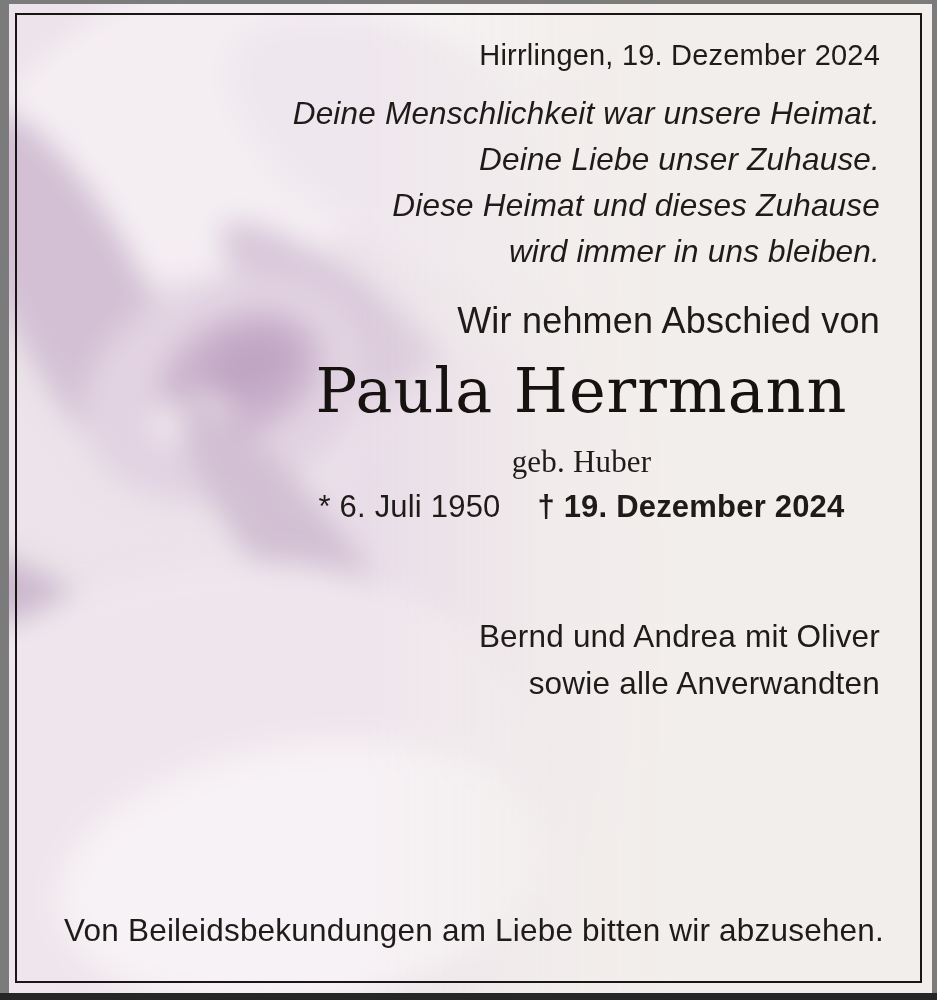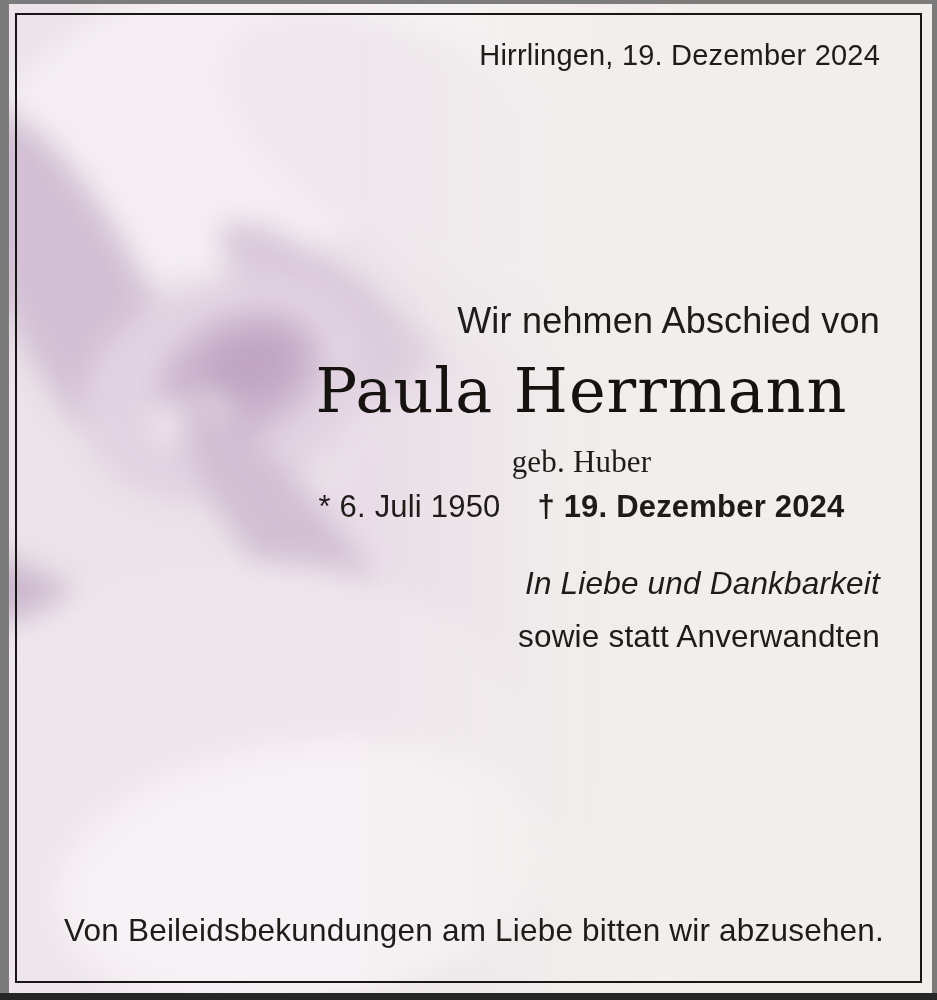--- a/index.html
+++ b/index.html
@@ -76,35 +76,41 @@
         <ellipse cx="190" cy="800" rx="340" ry="230" fill="#efe6ed" transform="rotate(-12 190 800)"></ellipse>
         <ellipse cx="300" cy="880" rx="250" ry="130" fill="#f7f2f5" transform="rotate(-8 300 880)"></ellipse>
       </g>
       <rect width="937" height="1000" fill="url(#fadeRight)"></rect>
     </svg>
 
     <div class="border-line"></div>
 
     <div class="txt right dateline">Hirrlingen, 19. Dezember 2024</div>
 
+    <div class="txt right epigraph">
+      <div>Deine Menschlichkeit war unsere Heimat.</div>
+      <div>Deine Liebe unser Zuhause.</div>
+      <div>Diese Heimat und dieses Zuhause</div>
+      <div>wird immer in uns bleiben.</div>
+    </div>
 
     <div class="txt right intro">Wir nehmen Abschied von</div>
 
     <div class="txt name-block">
       <div class="name">Paula Herrmann</div>
       <div class="maiden">geb. Huber</div>
       <div class="dates">
         <span class="birth">* 6. Juli 1950</span>
         <span class="death">† 19. Dezember 2024</span>
       </div>
     </div>
 
-    <div class="txt right closing">In Liebe und Dankbarkeit</div>
 
     <div class="txt right mourners">
-      <div>sowie statt Anverwandten</div>
+      <div>Bernd und Andrea mit Oliver</div>
+      <div>sowie alle Anverwandten</div>
     </div>
 
 
     <div class="txt right note">Von Beileidsbekundungen am Liebe bitten wir abzusehen.</div>
 
   </div>
 </div>
 
 </body></html>

